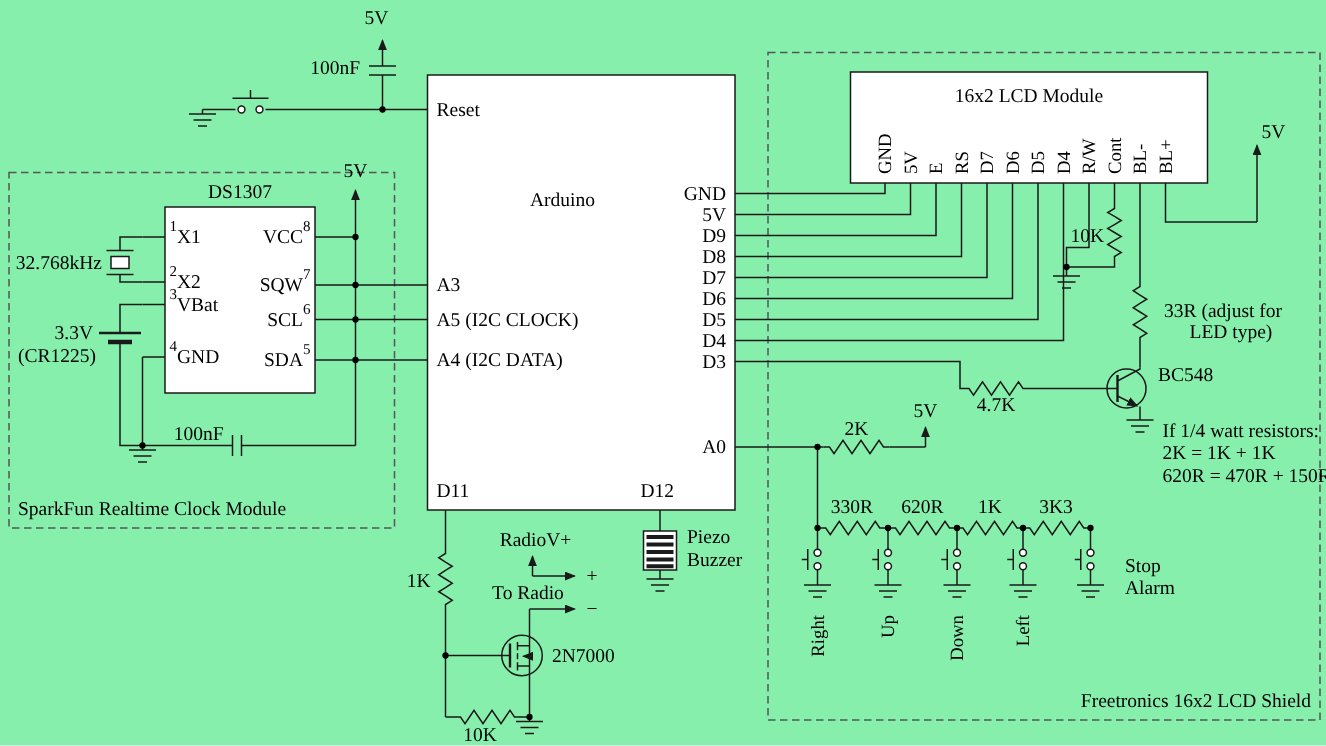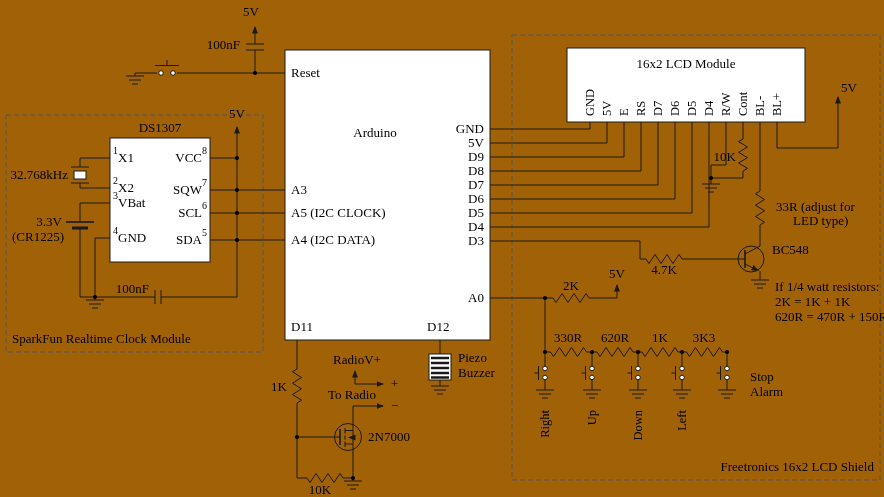--- a/index.html
+++ b/index.html
@@ -1,16 +1,16 @@
 <!DOCTYPE html>
 <html><head>
 <meta charset="utf-8">
 <style>
   html,body{margin:0;padding:0;background:#fff}
-  #stage{width:884px;height:497px;position:relative;background:#a16207}
+  #stage{width:884px;height:497px;position:relative;background:#86efac}
   svg{display:block;font-family:"Liberation Serif",serif}
   text{font-size:13px;fill:#000}
   .sm{font-size:10px}
   .rot{font-size:12.5px}
   .wire{fill:none;stroke:#1a1a1a;stroke-width:1}
   .comp{fill:#fff;stroke:#1a1a1a;stroke-width:1}
   .dashed{fill:none;stroke:#555;stroke-width:1;stroke-dasharray:5 3}
   .dot{fill:#000;stroke:none}
   .pad{fill:#fff;stroke:#1a1a1a;stroke-width:1}
   #ah path{fill:#1a1a1a;stroke:none}

